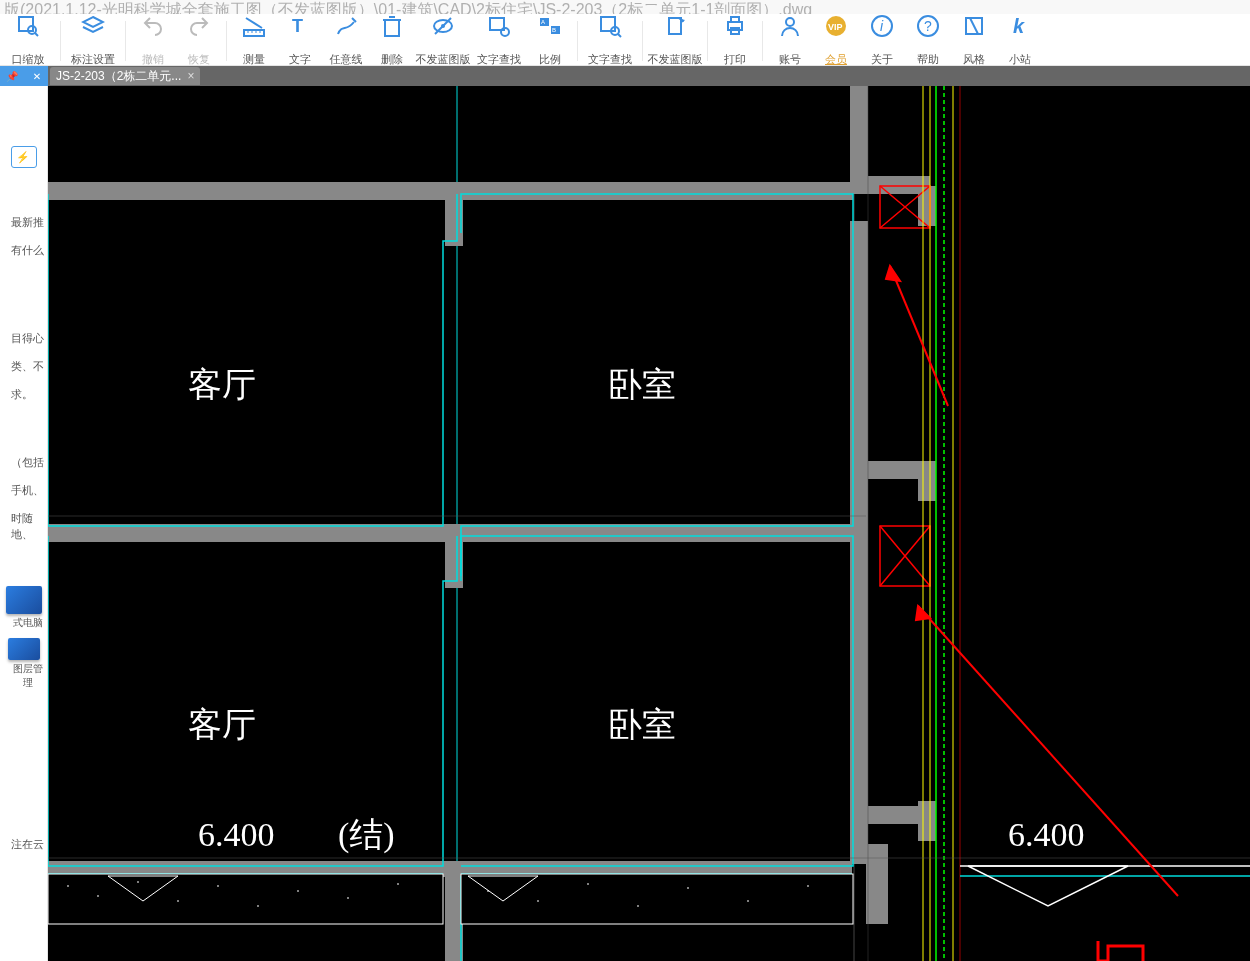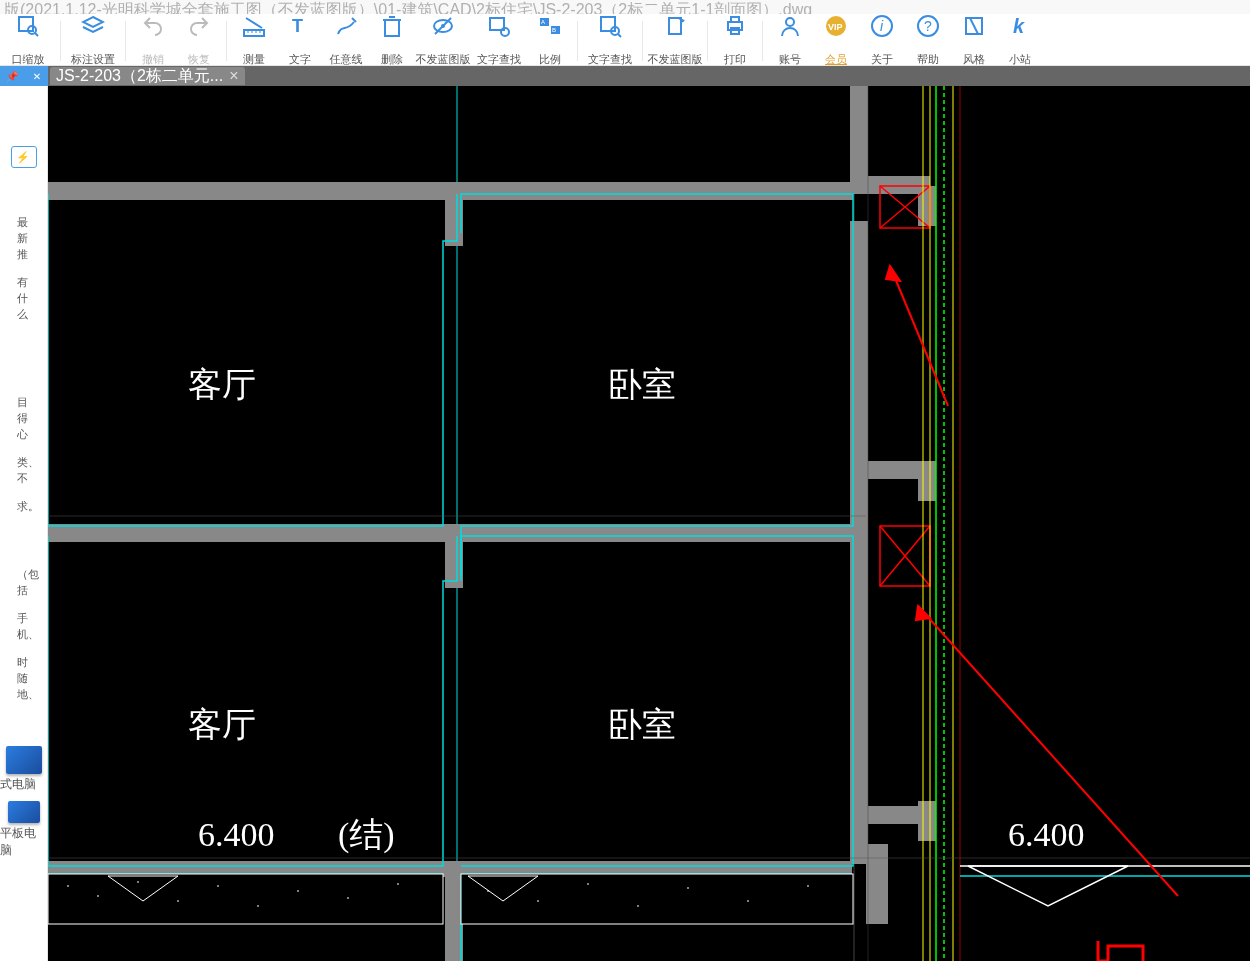--- a/index.html
+++ b/index.html
@@ -65,21 +65,21 @@
     left: 48px;
     right: 0;
     height: 20px;
     background: #666;
     display: flex;
     align-items: center;
   }
   .file-tab {
     background: #888;
     color: #fff;
-    font-size: 16px;
+    font-size: 12px;
     padding: 0 6px;
     height: 18px;
     display: flex;
     align-items: center;
     border-top-left-radius: 3px;
     border-top-right-radius: 3px;
     margin-left: 2px;
   }
   .file-tab .x { margin-left: 6px; color: #ddd; }
 
@@ -97,32 +97,33 @@
   }
   .refresh-btn {
     margin: 60px auto 10px;
     width: 26px; height: 22px;
     border: 1px solid #4a9de8;
     border-radius: 3px;
     color: #4a9de8;
     display: flex; align-items: center; justify-content: center;
   }
   .side-text {
-    padding: 6px 17px;
+    padding: 6px 2px;
     line-height: 16px;
+    margin-left: 9px;
   }
   .side-img {
     width: 36px; height: 28px;
     background: linear-gradient(135deg,#2b7de0,#1a4d9e);
     margin: 8px auto 2px;
     border-radius: 2px;
     box-shadow: 0 2px 3px rgba(0,0,0,0.3);
   }
   .side-img.tablet { width: 32px; height: 22px; }
-  .side-label { text-align: left; font-size: 12px; }
+  .side-label { text-align: center; font-size: 10px; padding-left: 9px; }
 
   .canvas {
     position: absolute;
     top: 86px;
     left: 48px;
     right: 0;
     bottom: 0;
     background: #fef9c3;
   }
   .canvas svg {
@@ -367,21 +368,21 @@
   <div class="side-text">类、不</div>
   <div class="side-text">求。</div>
   <div style="height:40px"></div>
   <div class="side-text">（包括</div>
   <div class="side-text">手机、</div>
   <div class="side-text">时随地、</div>
   <div style="height:30px"></div>
   <div class="side-img"></div>
   <div class="side-label">式电脑</div>
   <div class="side-img tablet"></div>
-  <div class="side-label">平板电脑</div>
+  <div class="side-label">图层管理</div>
   <div style="height:140px"></div>
   <div class="side-text">注在云</div>
 </div>
 
 <div class="canvas">
   <svg viewBox="0 0 1202 875">
 
     <rect x="0" y="0" width="1202" height="875" fill="#000"></rect>
 
     <line x1="409" y1="0" x2="409" y2="875" stroke="#0dd" stroke-width="1"></line>

